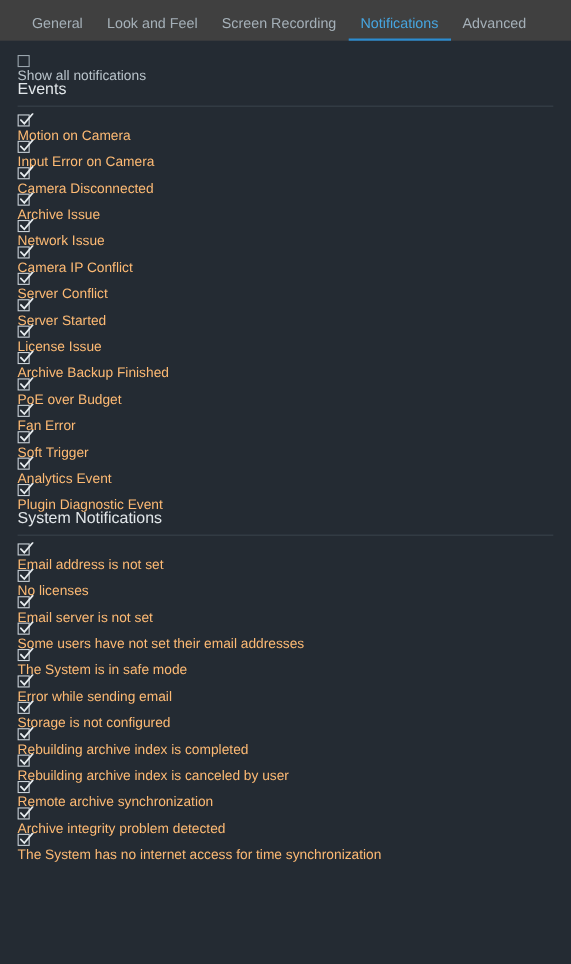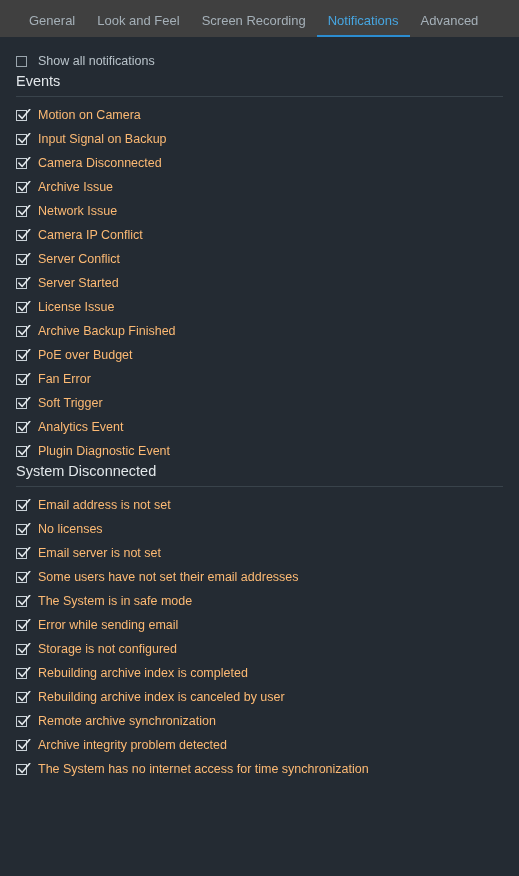--- a/index.html
+++ b/index.html
@@ -50,23 +50,24 @@
   .content {
     padding: 0 16px;
     box-sizing: border-box;
     height: 839px;
     overflow: hidden;
   }
 
   
   .row {
     display: flex;
-    align-items: center;
+    align-items: flex-start;
     height: 24px;
     cursor: default;
+    flex-direction: column;
   }
   .row.topcheck {
     margin-top: 12px;
     height: 24px;
   }
   .cb {
     width: 13px;
     height: 13px;
     flex: 0 0 13px;
     position: relative;
@@ -161,21 +162,21 @@
           </div>
           <div class="row">
             <span class="cb checked">
               <span class="box"></span>
               <span class="tick">
                 <svg width="13" height="13" viewBox="0 0 13 13">
                   <path d="M1 6.2 L4.1 9.4 L11.6 0.6" fill="none" stroke="#e6ebee" stroke-width="1.6" stroke-linecap="square"></path>
                 </svg>
               </span>
             </span>
-            <span class="row-label">Input Signal on Backup</span>
+            <span class="row-label">Input Error on Camera</span>
           </div>
           <div class="row">
             <span class="cb checked">
               <span class="box"></span>
               <span class="tick">
                 <svg width="13" height="13" viewBox="0 0 13 13">
                   <path d="M1 6.2 L4.1 9.4 L11.6 0.6" fill="none" stroke="#e6ebee" stroke-width="1.6" stroke-linecap="square"></path>
                 </svg>
               </span>
             </span>
@@ -309,21 +310,21 @@
                 <svg width="13" height="13" viewBox="0 0 13 13">
                   <path d="M1 6.2 L4.1 9.4 L11.6 0.6" fill="none" stroke="#e6ebee" stroke-width="1.6" stroke-linecap="square"></path>
                 </svg>
               </span>
             </span>
             <span class="row-label">Plugin Diagnostic Event</span>
           </div>
         </div>
       </div>
       <div class="section">
-        <div class="section-header">System Disconnected</div>
+        <div class="section-header">System Notifications</div>
         <div class="section-rule"></div>
         <div class="section-list">
           <div class="row">
             <span class="cb checked">
               <span class="box"></span>
               <span class="tick">
                 <svg width="13" height="13" viewBox="0 0 13 13">
                   <path d="M1 6.2 L4.1 9.4 L11.6 0.6" fill="none" stroke="#e6ebee" stroke-width="1.6" stroke-linecap="square"></path>
                 </svg>
               </span>

